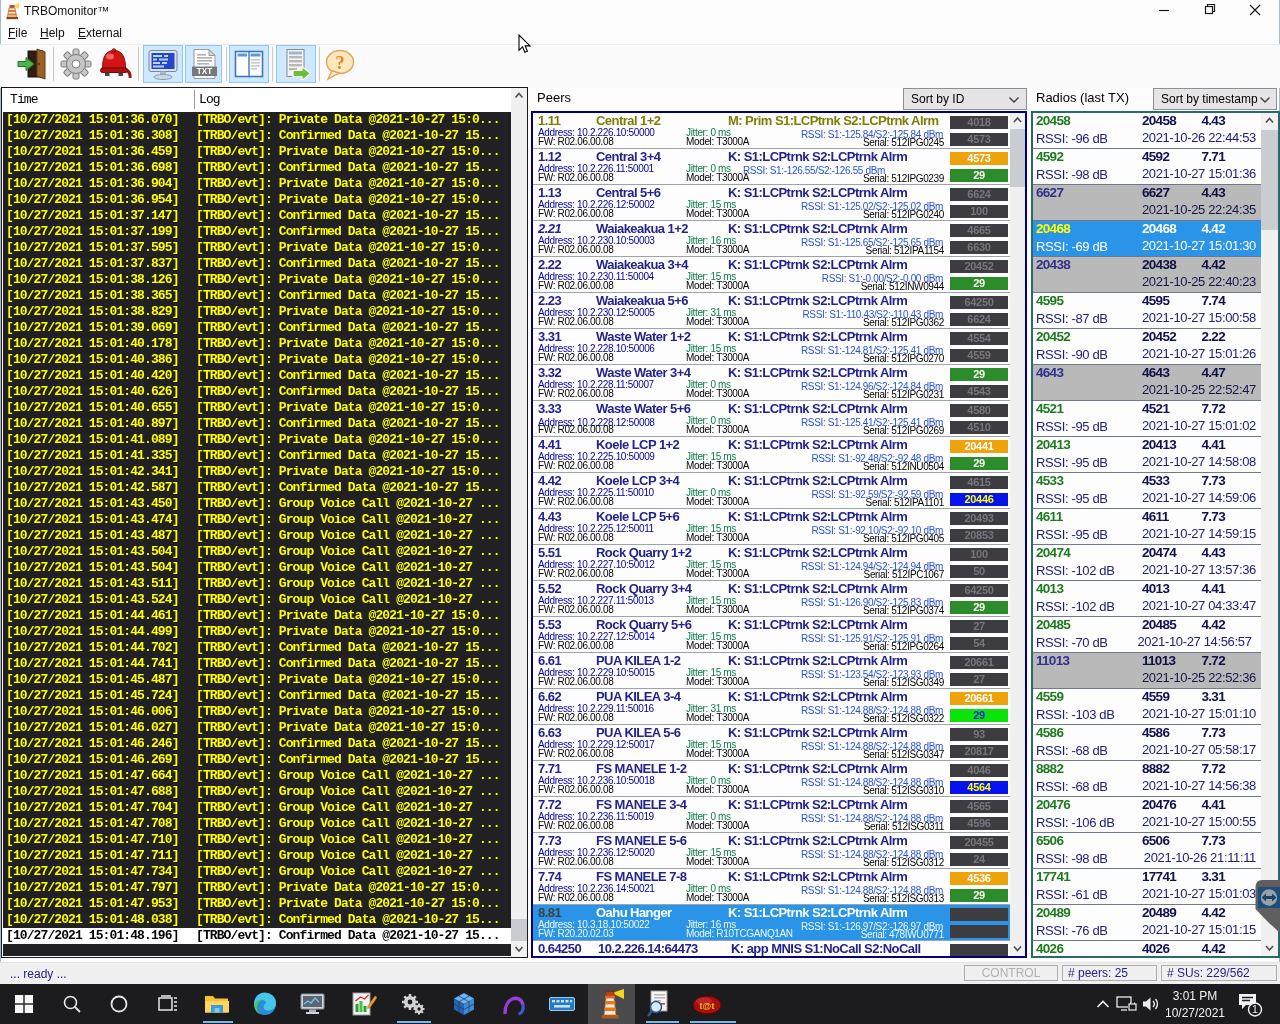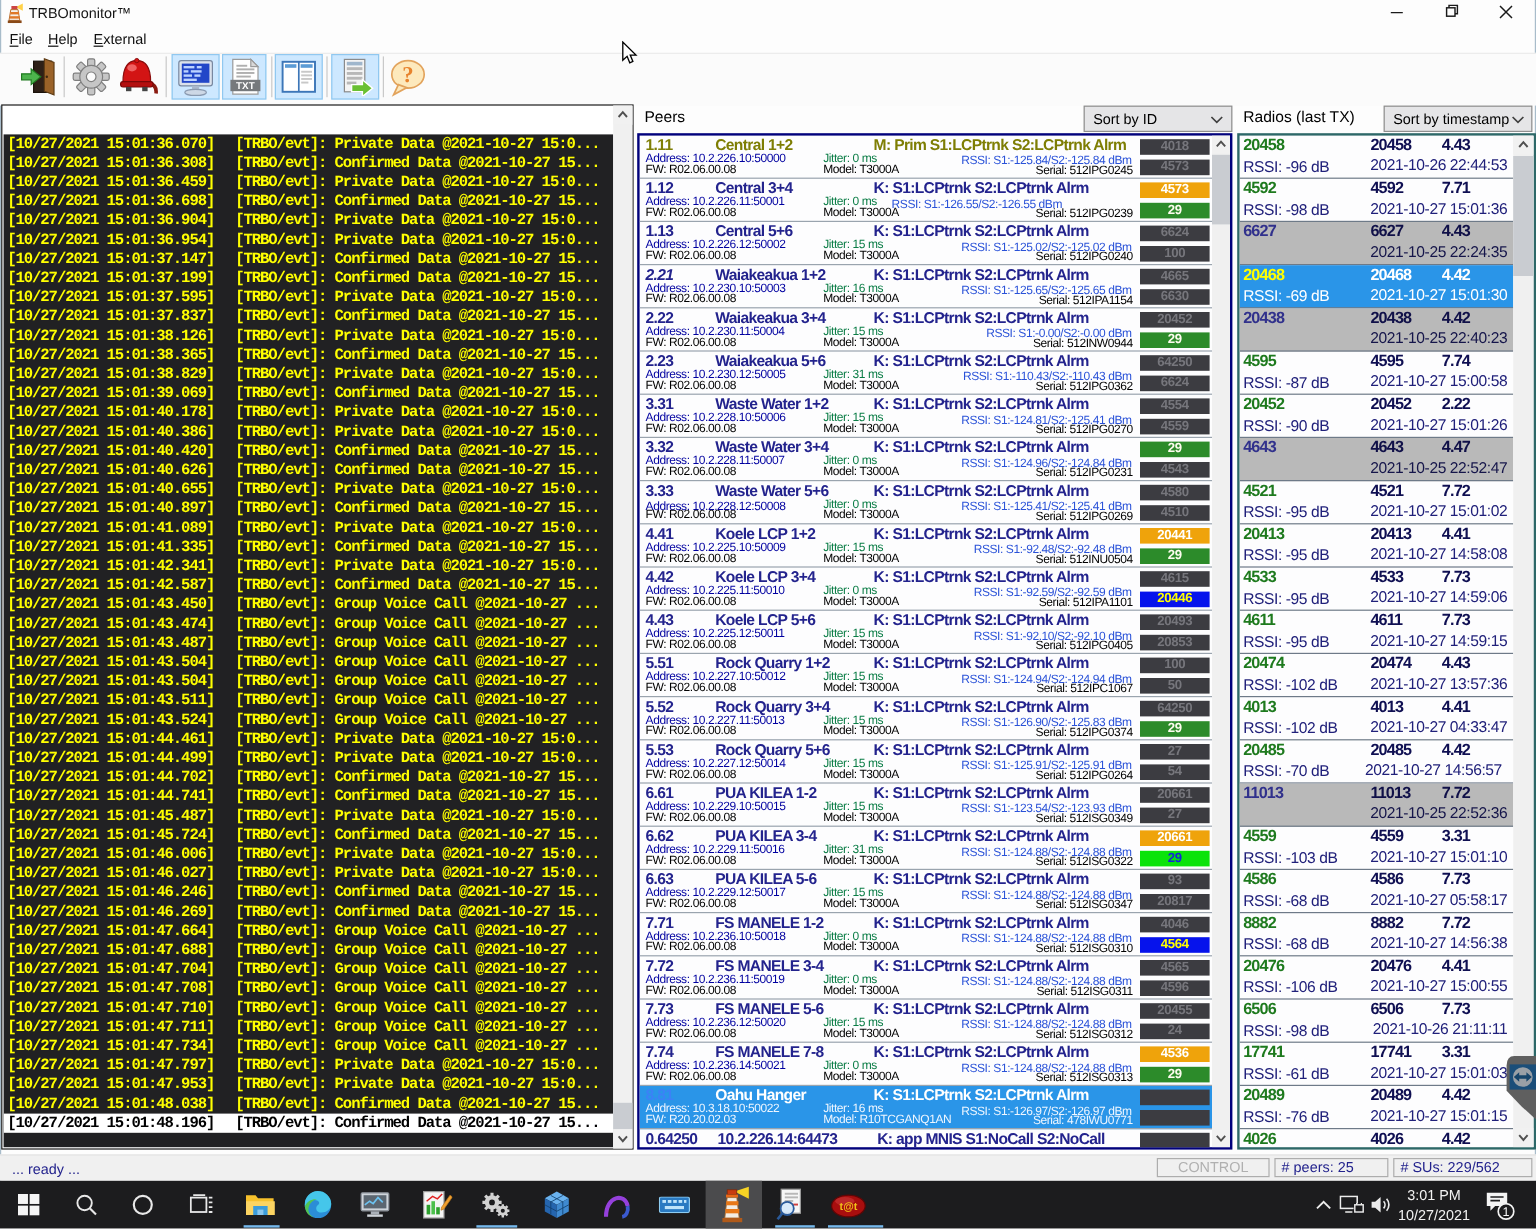--- a/index.html
+++ b/index.html
@@ -162,20 +162,25 @@
         <rect x="9" y="20" width="8" height="2.4"></rect>
 </g>
 <polygon points="13,22.5 22,22.5 22,18.5 30.5,25.5 22,32.5 22,28.5 13,28.5" fill="#69c032" stroke="#fff" stroke-width="1.2"></polygon>
 </svg>
 <svg class="a" style="left:323px;top:49px" width="34" height="32" viewBox="0 0 34 32">
 <ellipse cx="17" cy="13" rx="13.5" ry="11.5" fill="#fde9bc" stroke="#e2a35c" stroke-width="1.4"></ellipse>
 <polygon points="9,21.5 5,30 16,24" fill="#fde9bc" stroke="#e2a35c" stroke-width="1.4"></polygon>
 <text x="17" y="19.5" font-family="Liberation Serif,serif" font-size="19" font-weight="bold" fill="#e8832c" text-anchor="middle">?</text>
 </svg>
 <div class="a" id="logp">
+<div class="a" id="loghdr">
+        <span class="a" style="left:8px;top:4px">Time</span>
+        <span class="a" style="left:197px;top:4px">Log</span>
+        <span class="a" style="left:192px;top:2px;width:1px;height:19px;background:#9a9a9a"></span>
+      </div>
 <div class="a" id="logbody">
 <div class="lr" style="top:0px"><span class="a" style="left:3px">[10/27/2021 15:01:36.070]</span><span class="a" style="left:193px">[TRBO/evt]: Private Data @2021-10-27 15:0...</span></div>
 <div class="lr" style="top:16px"><span class="a" style="left:3px">[10/27/2021 15:01:36.308]</span><span class="a" style="left:193px">[TRBO/evt]: Confirmed Data @2021-10-27 15...</span></div>
 <div class="lr" style="top:32px"><span class="a" style="left:3px">[10/27/2021 15:01:36.459]</span><span class="a" style="left:193px">[TRBO/evt]: Private Data @2021-10-27 15:0...</span></div>
 <div class="lr" style="top:48px"><span class="a" style="left:3px">[10/27/2021 15:01:36.698]</span><span class="a" style="left:193px">[TRBO/evt]: Confirmed Data @2021-10-27 15...</span></div>
 <div class="lr" style="top:64px"><span class="a" style="left:3px">[10/27/2021 15:01:36.904]</span><span class="a" style="left:193px">[TRBO/evt]: Private Data @2021-10-27 15:0...</span></div>
 <div class="lr" style="top:80px"><span class="a" style="left:3px">[10/27/2021 15:01:36.954]</span><span class="a" style="left:193px">[TRBO/evt]: Private Data @2021-10-27 15:0...</span></div>
 <div class="lr" style="top:96px"><span class="a" style="left:3px">[10/27/2021 15:01:37.147]</span><span class="a" style="left:193px">[TRBO/evt]: Confirmed Data @2021-10-27 15...</span></div>
 <div class="lr" style="top:112px"><span class="a" style="left:3px">[10/27/2021 15:01:37.199]</span><span class="a" style="left:193px">[TRBO/evt]: Confirmed Data @2021-10-27 15...</span></div>
 <div class="lr" style="top:128px"><span class="a" style="left:3px">[10/27/2021 15:01:37.595]</span><span class="a" style="left:193px">[TRBO/evt]: Private Data @2021-10-27 15:0...</span></div>
@@ -517,21 +522,21 @@
 <div class="a l2 addr" style="left:5px;top:772px;height:8px;line-height:8px;">Address: 10.2.236.14:50021</div>
 <div class="a l2 jit" style="left:153px;top:772px;height:8px;line-height:8px;">Jitter: 0 ms</div>
 <div class="a l2 rssi" style="left:210px;top:773px;width:200px;height:9px;line-height:9px;text-align:right;">RSSI: S1:-124.88/S2:-124.88 dBm</div>
 <div class="a l2 blk" style="left:5px;top:781px;height:8px;line-height:8px;">FW: R02.06.00.08</div>
 <div class="a l2 blk" style="left:153px;top:781px;height:8px;line-height:8px;">Model: T3000A</div>
 <div class="a l2 blk" style="left:210px;top:781px;width:201px;height:9px;line-height:9px;text-align:right;">Serial: 512ISG0313</div>
 <div class="box borange" style="left:417px;top:759px">4536</div>
 <div class="box bgreen" style="left:417px;top:776px">29</div>
 <div class="psep" style="top:791px;width:477px"></div>
 <div class="a" style="left:0;top:792px;width:477px;height:36px;background:#2a95e8"></div>
-<div class="a l1 " style="left:5px;top:793px;height:13px;line-height:13px;color:#3b82f6">8.81</div>
+<div class="a l1 " style="left:5px;top:793px;height:13px;line-height:13px;color:#404040">8.81</div>
 <div class="a l1 " style="left:63px;top:793px;height:13px;line-height:13px;color:#fff">Oahu Hanger</div>
 <div class="a l1 " style="left:195px;top:793px;height:13px;line-height:13px;color:#fff">K: S1:LCPtrnk S2:LCPtrnk Alrm</div>
 <div class="a l2 addr" style="left:5px;top:808px;height:8px;line-height:8px;color:#eef6ff">Address: 10.3.18.10:50022</div>
 <div class="a l2 jit" style="left:153px;top:808px;height:8px;line-height:8px;color:#eef6ff">Jitter: 16 ms</div>
 <div class="a l2 rssi" style="left:210px;top:809px;width:200px;height:9px;line-height:9px;text-align:right;color:#eef6ff">RSSI: S1:-126.97/S2:-126.97 dBm</div>
 <div class="a l2 blk" style="left:5px;top:817px;height:8px;line-height:8px;color:#eef6ff">FW: R20.20.02.03</div>
 <div class="a l2 blk" style="left:153px;top:817px;height:8px;line-height:8px;color:#eef6ff">Model: R10TCGANQ1AN</div>
 <div class="a l2 blk" style="left:210px;top:817px;width:201px;height:9px;line-height:9px;text-align:right;color:#eef6ff">Serial: 478IWU0771</div>
 <div class="box bdark" style="left:417px;top:795px"></div>
 <div class="box bdark" style="left:417px;top:812px"></div>

